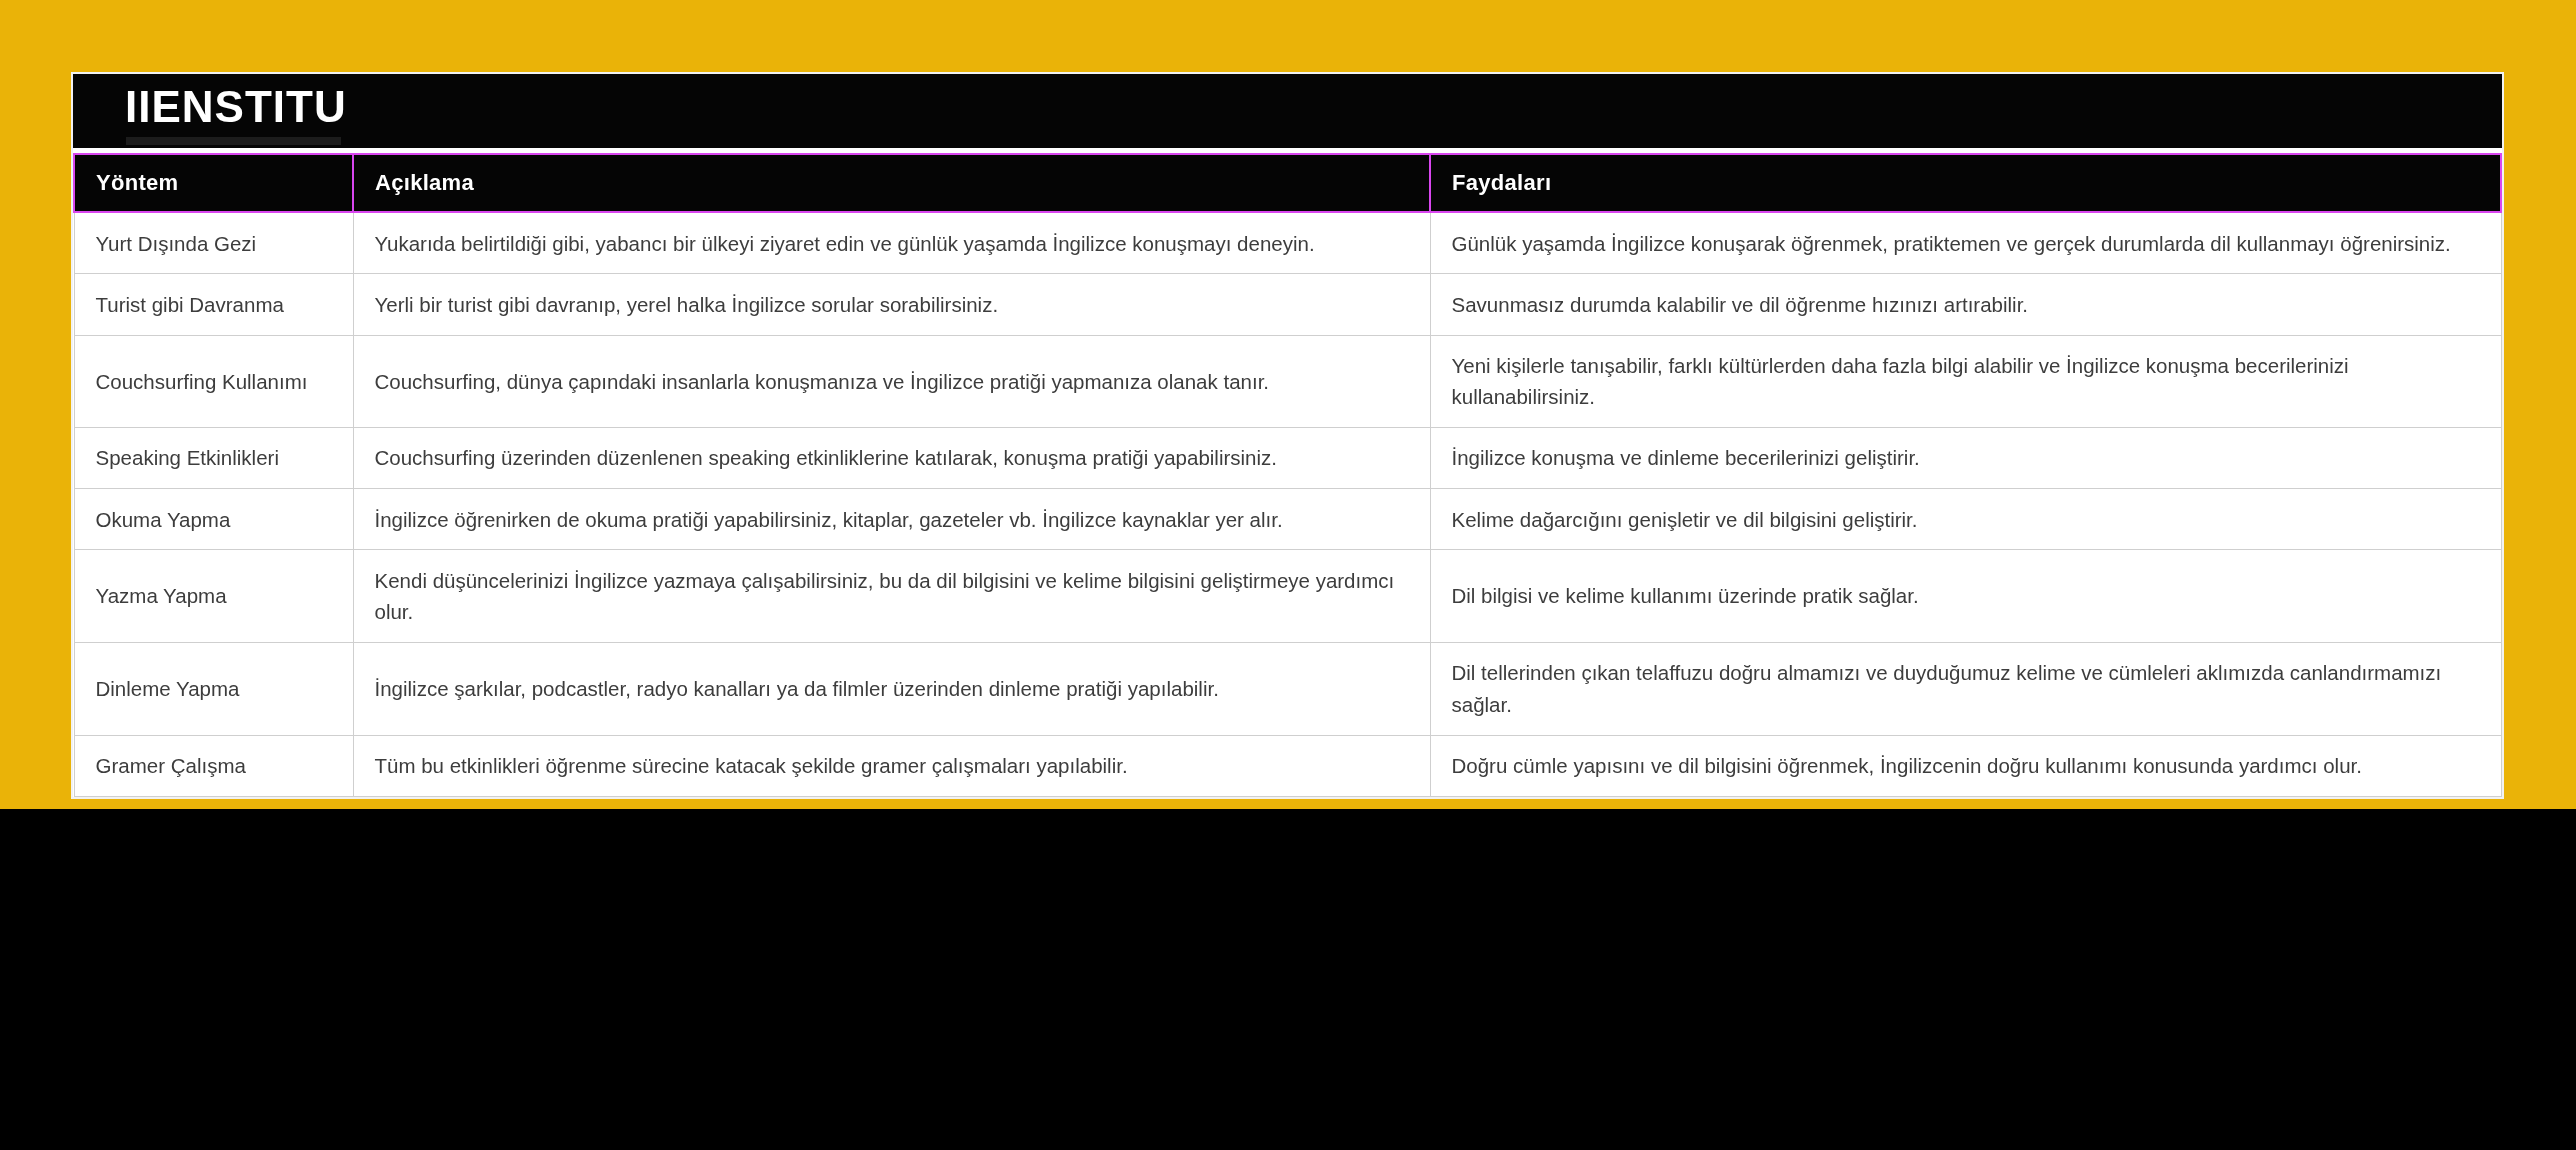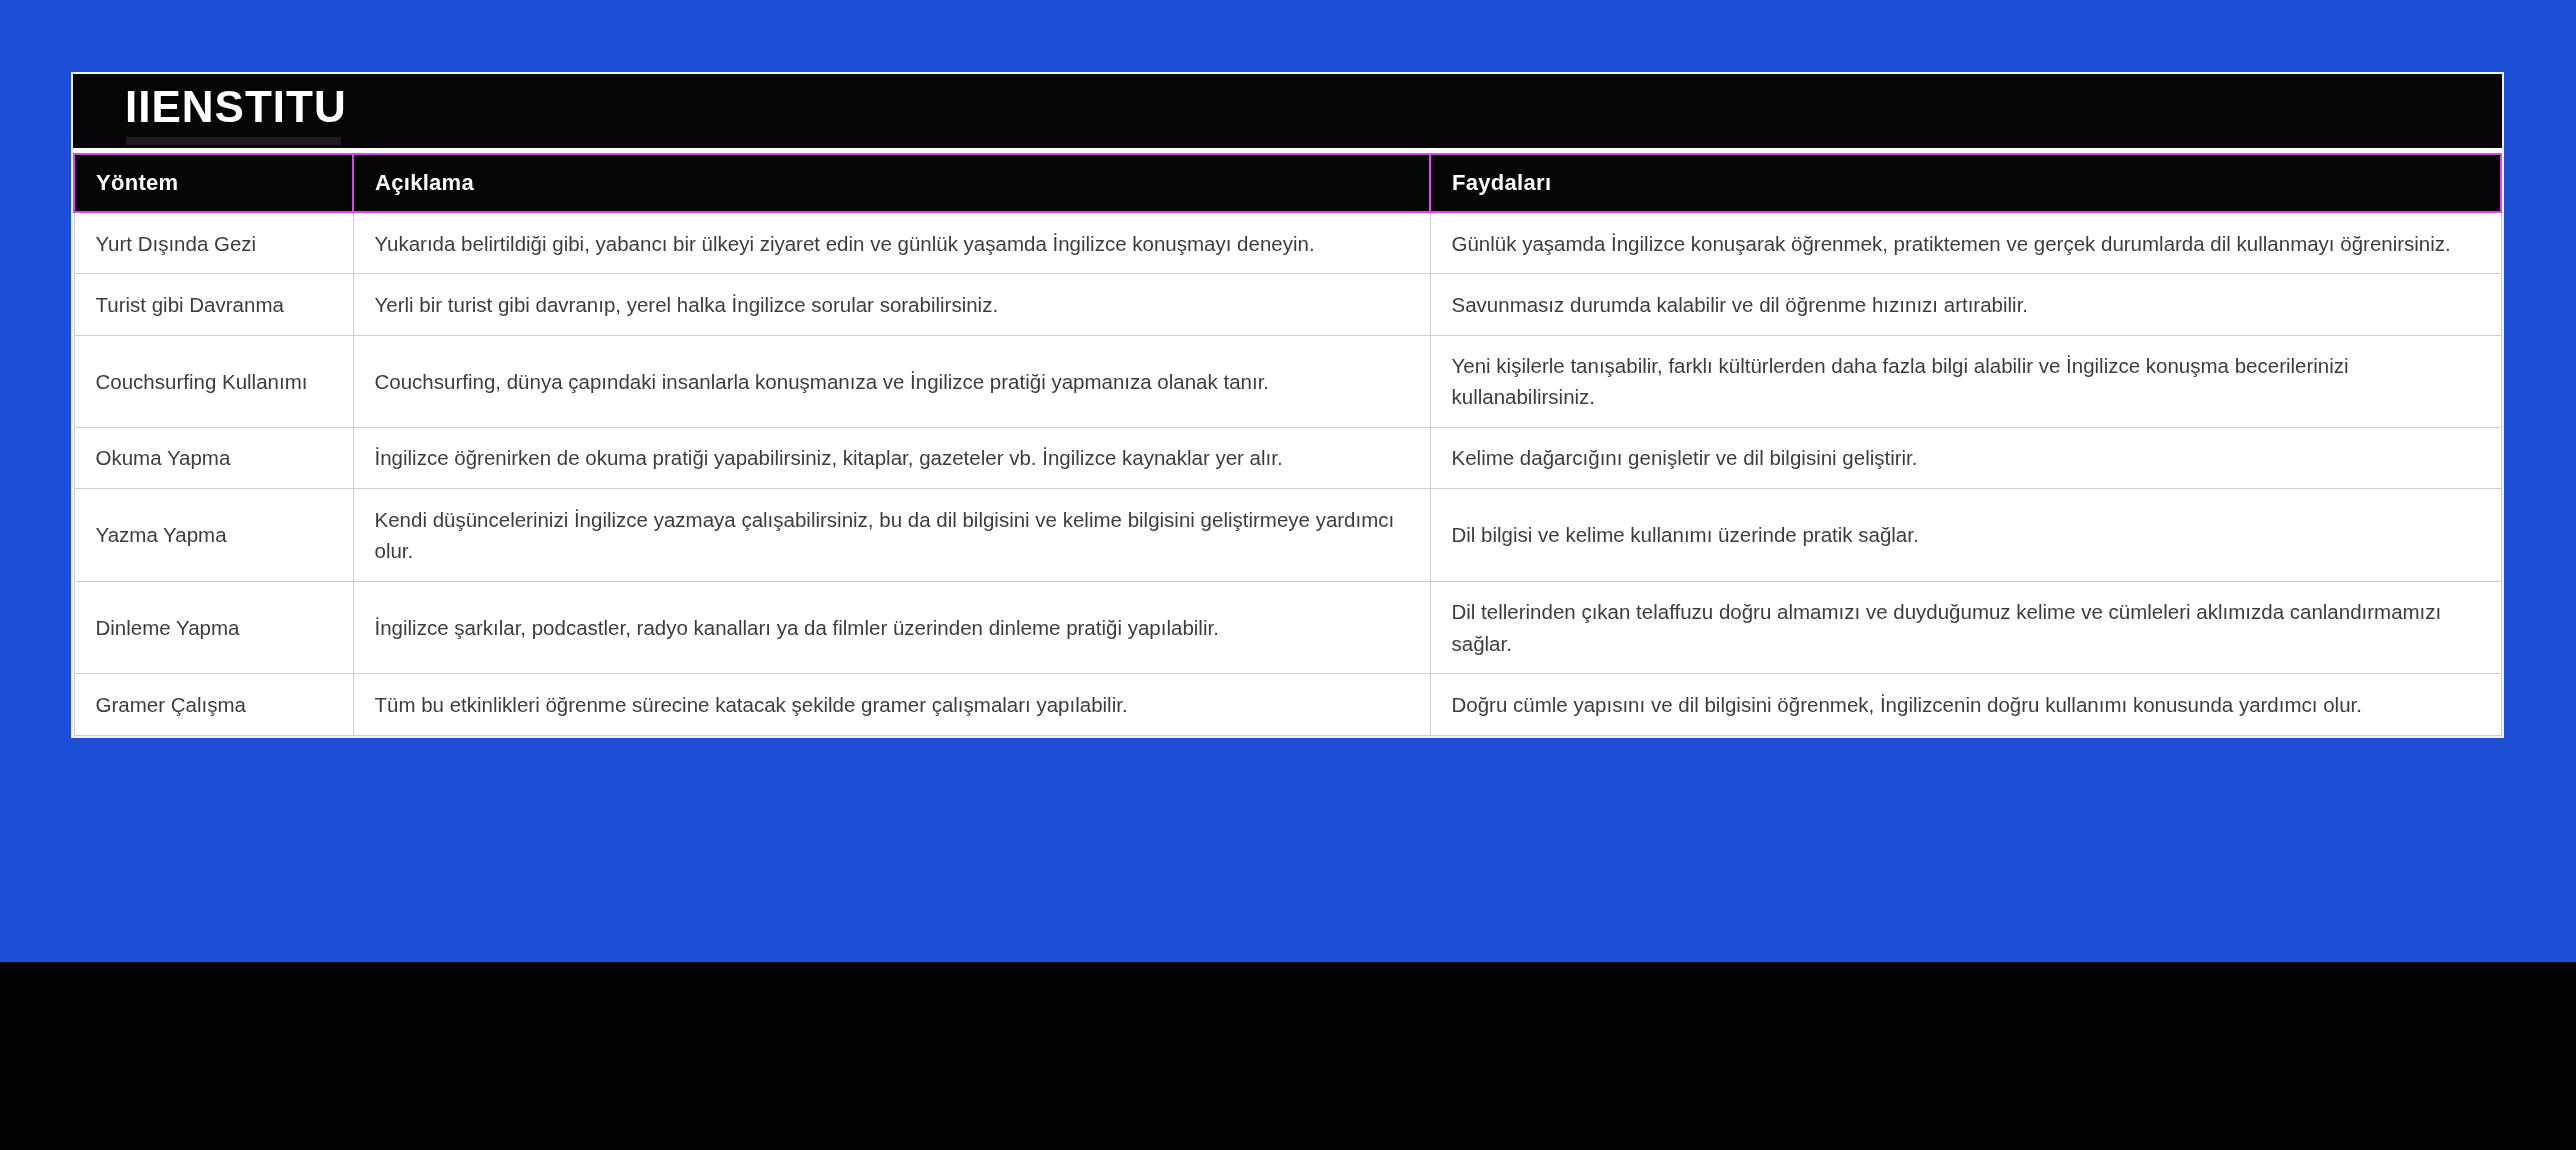--- a/index.html
+++ b/index.html
@@ -2,21 +2,21 @@
 <html lang="tr"><head>
 <meta charset="utf-8">
 <style>
   * { margin: 0; padding: 0; box-sizing: border-box; }
   html, body {
     width: 2576px; height: 1151px;
     background: #000000;
     font-family: "Liberation Sans", "DejaVu Sans", sans-serif;
     overflow: hidden;
   }
-  .stage { position: relative; width: 2576px; height: 962px; background: #1d4ed8; }
+  .stage { position: relative; width: 2576px; height: 809px; background: #eab308; }
 
   .card {
     position: absolute;
     left: 71px; top: 72px;
     width: 2433px;
     background: #ffffff;
     border: 2.9px solid #f2f2f2;
   }
 
   .title-bar {
@@ -107,20 +107,25 @@
           <td>Turist gibi Davranma</td>
           <td>Yerli bir turist gibi davranıp, yerel halka İngilizce sorular sorabilirsiniz.</td>
           <td>Savunmasız durumda kalabilir ve dil öğrenme hızınızı artırabilir.</td>
         </tr>
         <tr>
           <td>Couchsurfing Kullanımı</td>
           <td>Couchsurfing, dünya çapındaki insanlarla konuşmanıza ve İngilizce pratiği yapmanıza olanak tanır.</td>
           <td>Yeni kişilerle tanışabilir, farklı kültürlerden daha fazla bilgi alabilir ve İngilizce konuşma becerilerinizi kullanabilirsiniz.</td>
         </tr>
         <tr>
+          <td>Speaking Etkinlikleri</td>
+          <td>Couchsurfing üzerinden düzenlenen speaking etkinliklerine katılarak, konuşma pratiği yapabilirsiniz.</td>
+          <td>İngilizce konuşma ve dinleme becerilerinizi geliştirir.</td>
+        </tr>
+        <tr>
           <td>Okuma Yapma</td>
           <td>İngilizce öğrenirken de okuma pratiği yapabilirsiniz, kitaplar, gazeteler vb. İngilizce kaynaklar yer alır.</td>
           <td>Kelime dağarcığını genişletir ve dil bilgisini geliştirir.</td>
         </tr>
         <tr>
           <td>Yazma Yapma</td>
           <td>Kendi düşüncelerinizi İngilizce yazmaya çalışabilirsiniz, bu da dil bilgisini ve kelime bilgisini geliştirmeye yardımcı olur.</td>
           <td>Dil bilgisi ve kelime kullanımı üzerinde pratik sağlar.</td>
         </tr>
         <tr>

